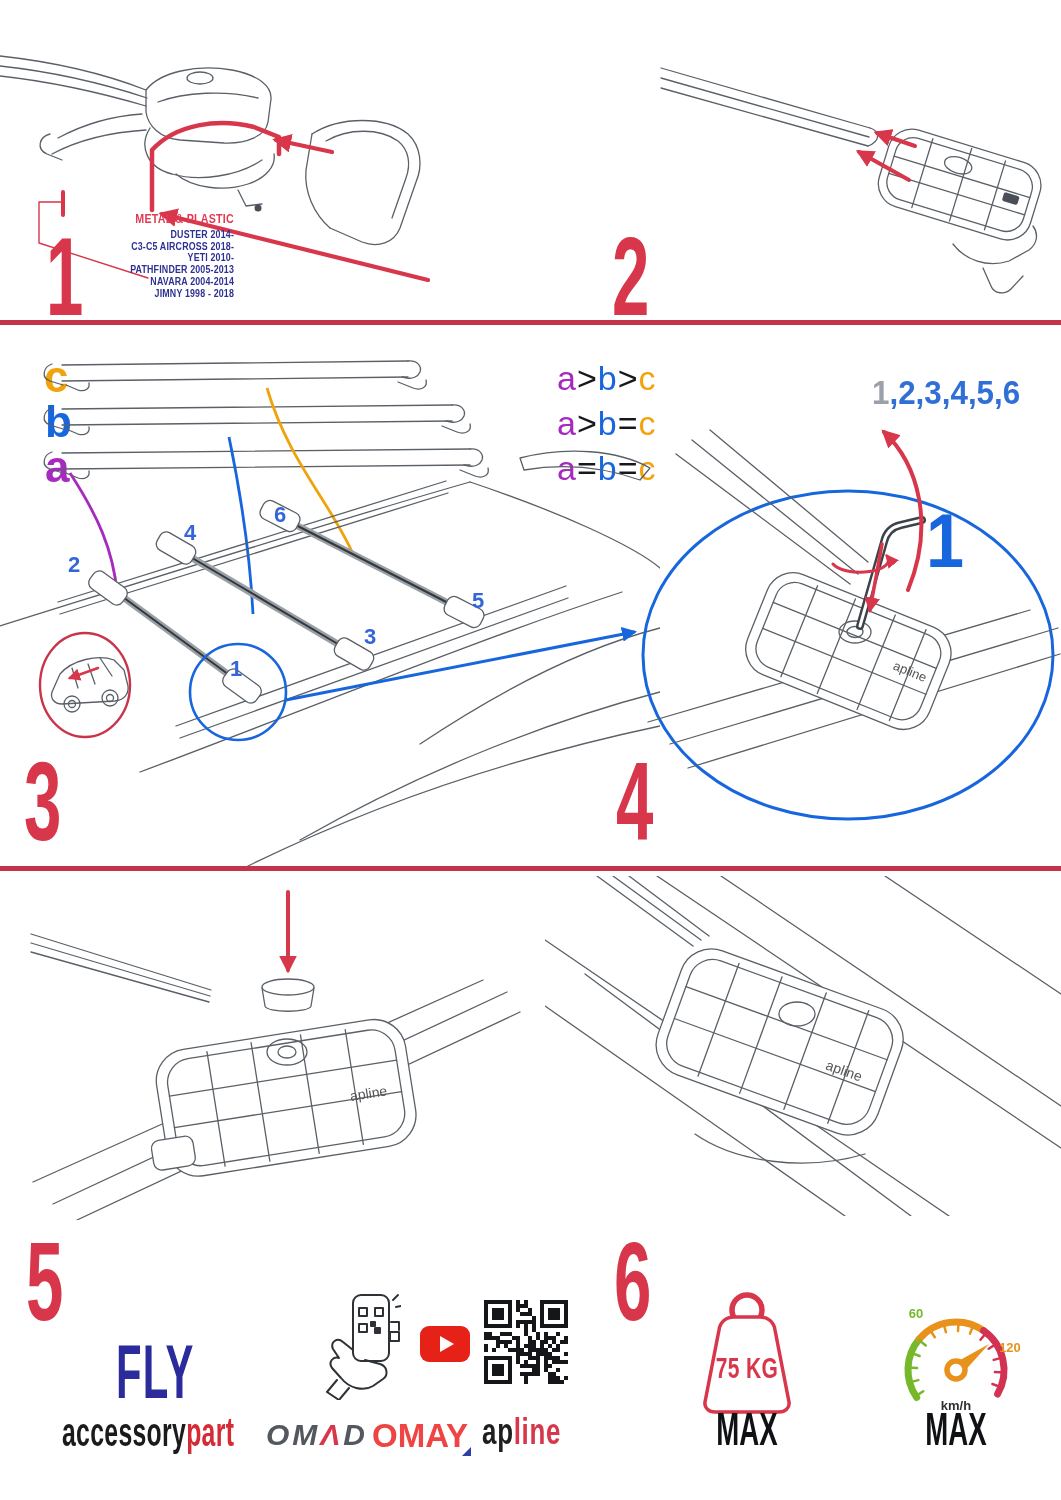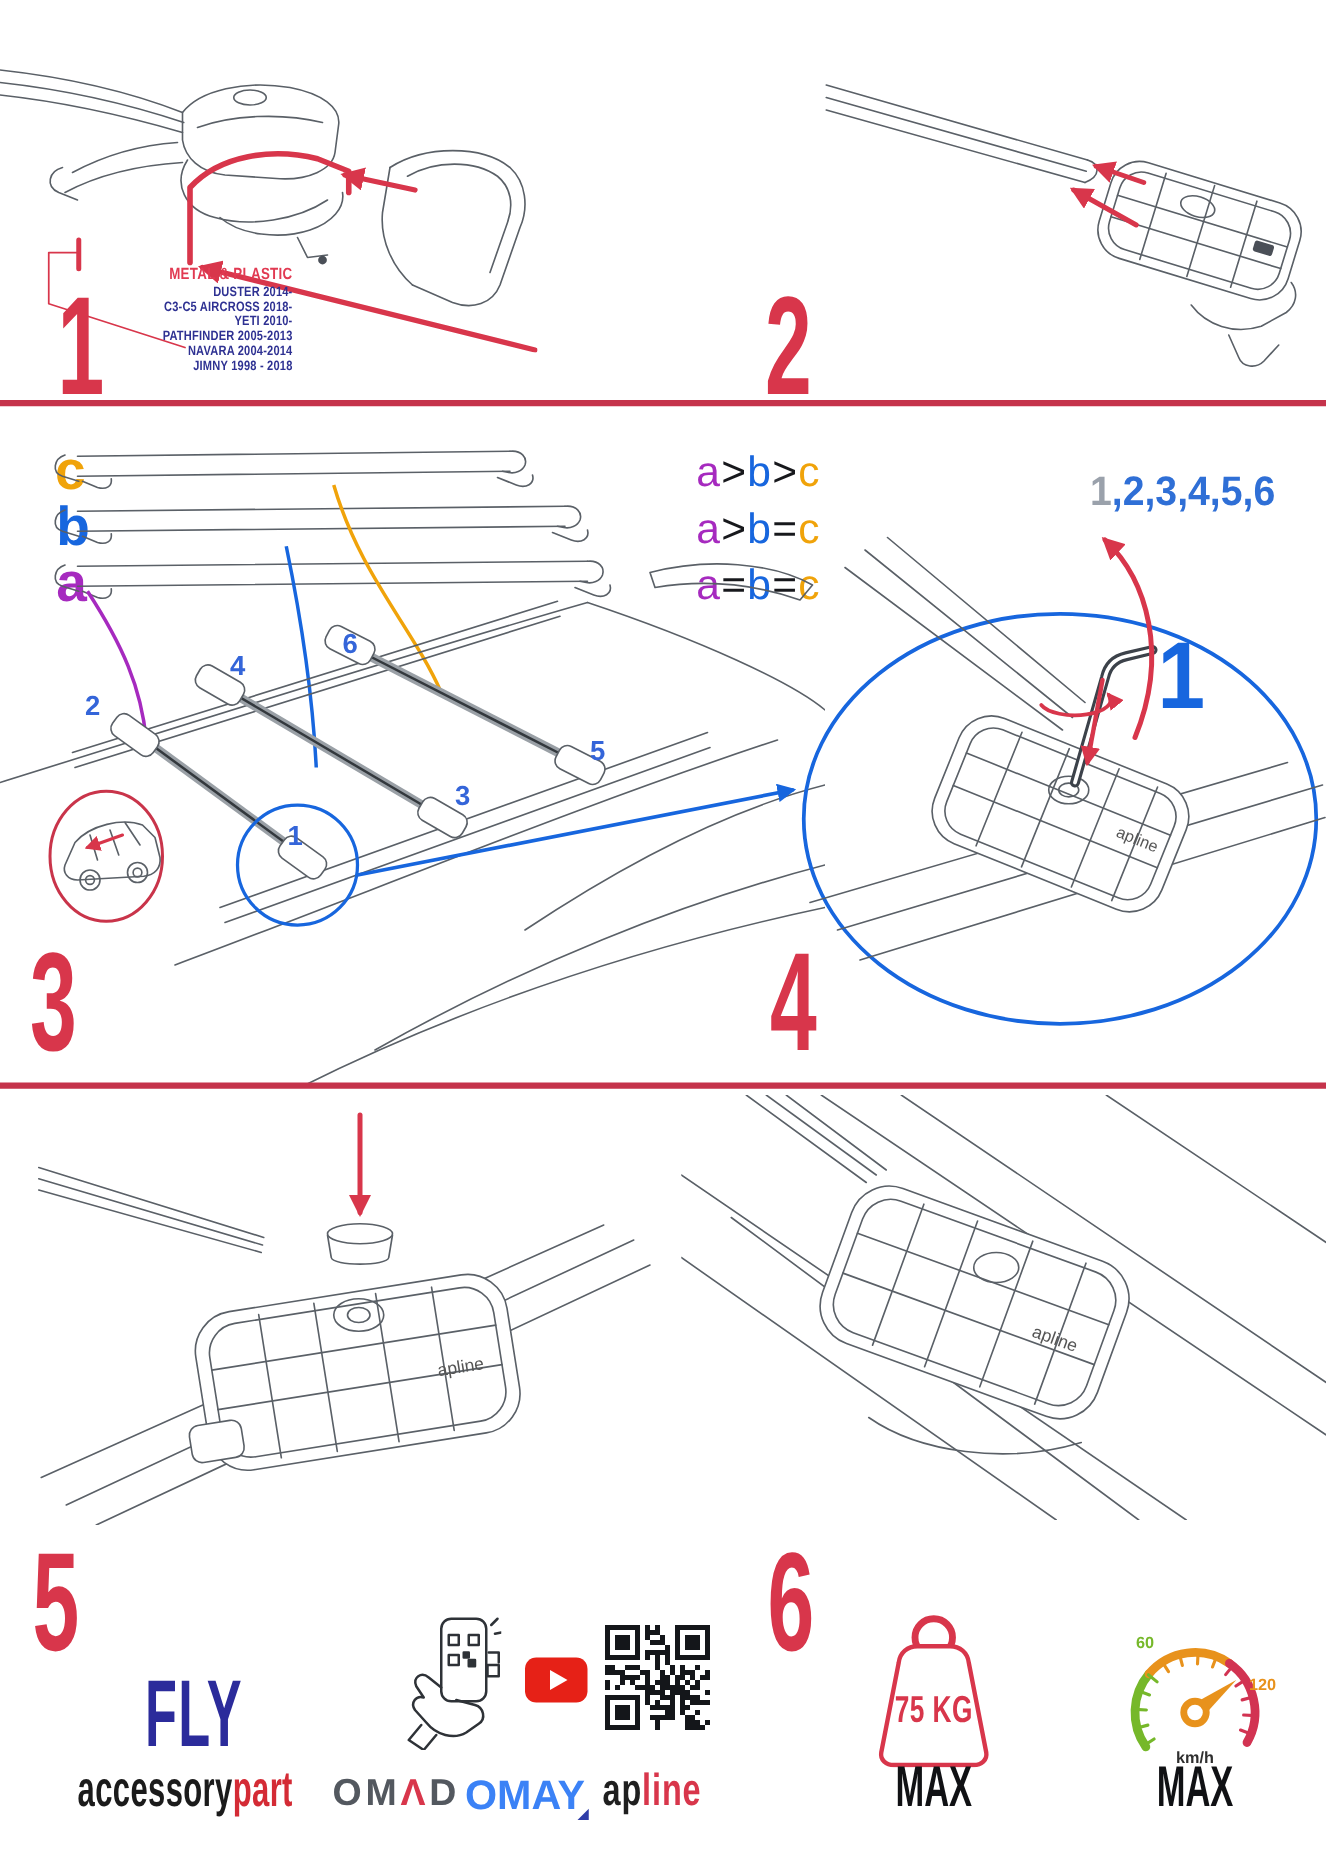--- a/index.html
+++ b/index.html
@@ -31,24 +31,24 @@
   .seq .first{color:#9AA1AB;} .seq .rest{color:#2F6FD6;}
   .callout1{position:absolute;left:926px;top:503px;font-weight:bold;font-size:76px;line-height:1;
             color:#1766DE;transform:scaleX(.9);transform-origin:0 0;}
   
   .fly{position:absolute;left:116px;top:1334px;font-weight:bold;font-size:76px;line-height:1;
        color:#2B2B9B;transform:scaleX(.55);transform-origin:0 0;letter-spacing:2px;}
   .accpart{position:absolute;left:62px;top:1412px;font-weight:bold;font-size:40px;line-height:1;
            transform:scaleX(.62);transform-origin:0 0;letter-spacing:.5px;}
   .accpart .blk{color:#1b1b1b;} .accpart .red{color:#D42B35;}
   .omad{position:absolute;left:266px;top:1420px;font-weight:700;font-size:30px;line-height:1;
-        color:#53585F;letter-spacing:3px;}
+        color:#53585F;letter-spacing:3px;font-style:italic;}
   .omad .red{color:#D8364B;}
   .omay{position:absolute;left:372px;top:1419px;font-weight:900;font-size:33px;line-height:1;
-        color:#3b82f6;letter-spacing:0;}
+        color:#ef4444;letter-spacing:0;}
   .omay-accent{position:absolute;right:-3px;bottom:-4px;width:0;height:0;
         border-left:9px solid transparent;border-bottom:9px solid #2F3DA8;}
   .apline{position:absolute;left:482px;top:1414px;font-weight:600;font-size:36px;line-height:1;
           transform:scaleX(.72);transform-origin:0 0;letter-spacing:1px;}
   .apline .blk{color:#1f1f1f;} .apline .red{color:#D8364B;}
   .maxlabel{position:absolute;top:1406px;font-weight:bold;font-size:46px;line-height:1;color:#101114;
             transform:scaleX(.6);transform-origin:50% 0;text-align:center;}
   .yt{position:absolute;left:420px;top:1326px;width:50px;height:36px;background:#E62117;
       border-radius:9px;display:flex;align-items:center;justify-content:center;}
   .yt i{display:block;width:0;height:0;border-left:14px solid #fff;

